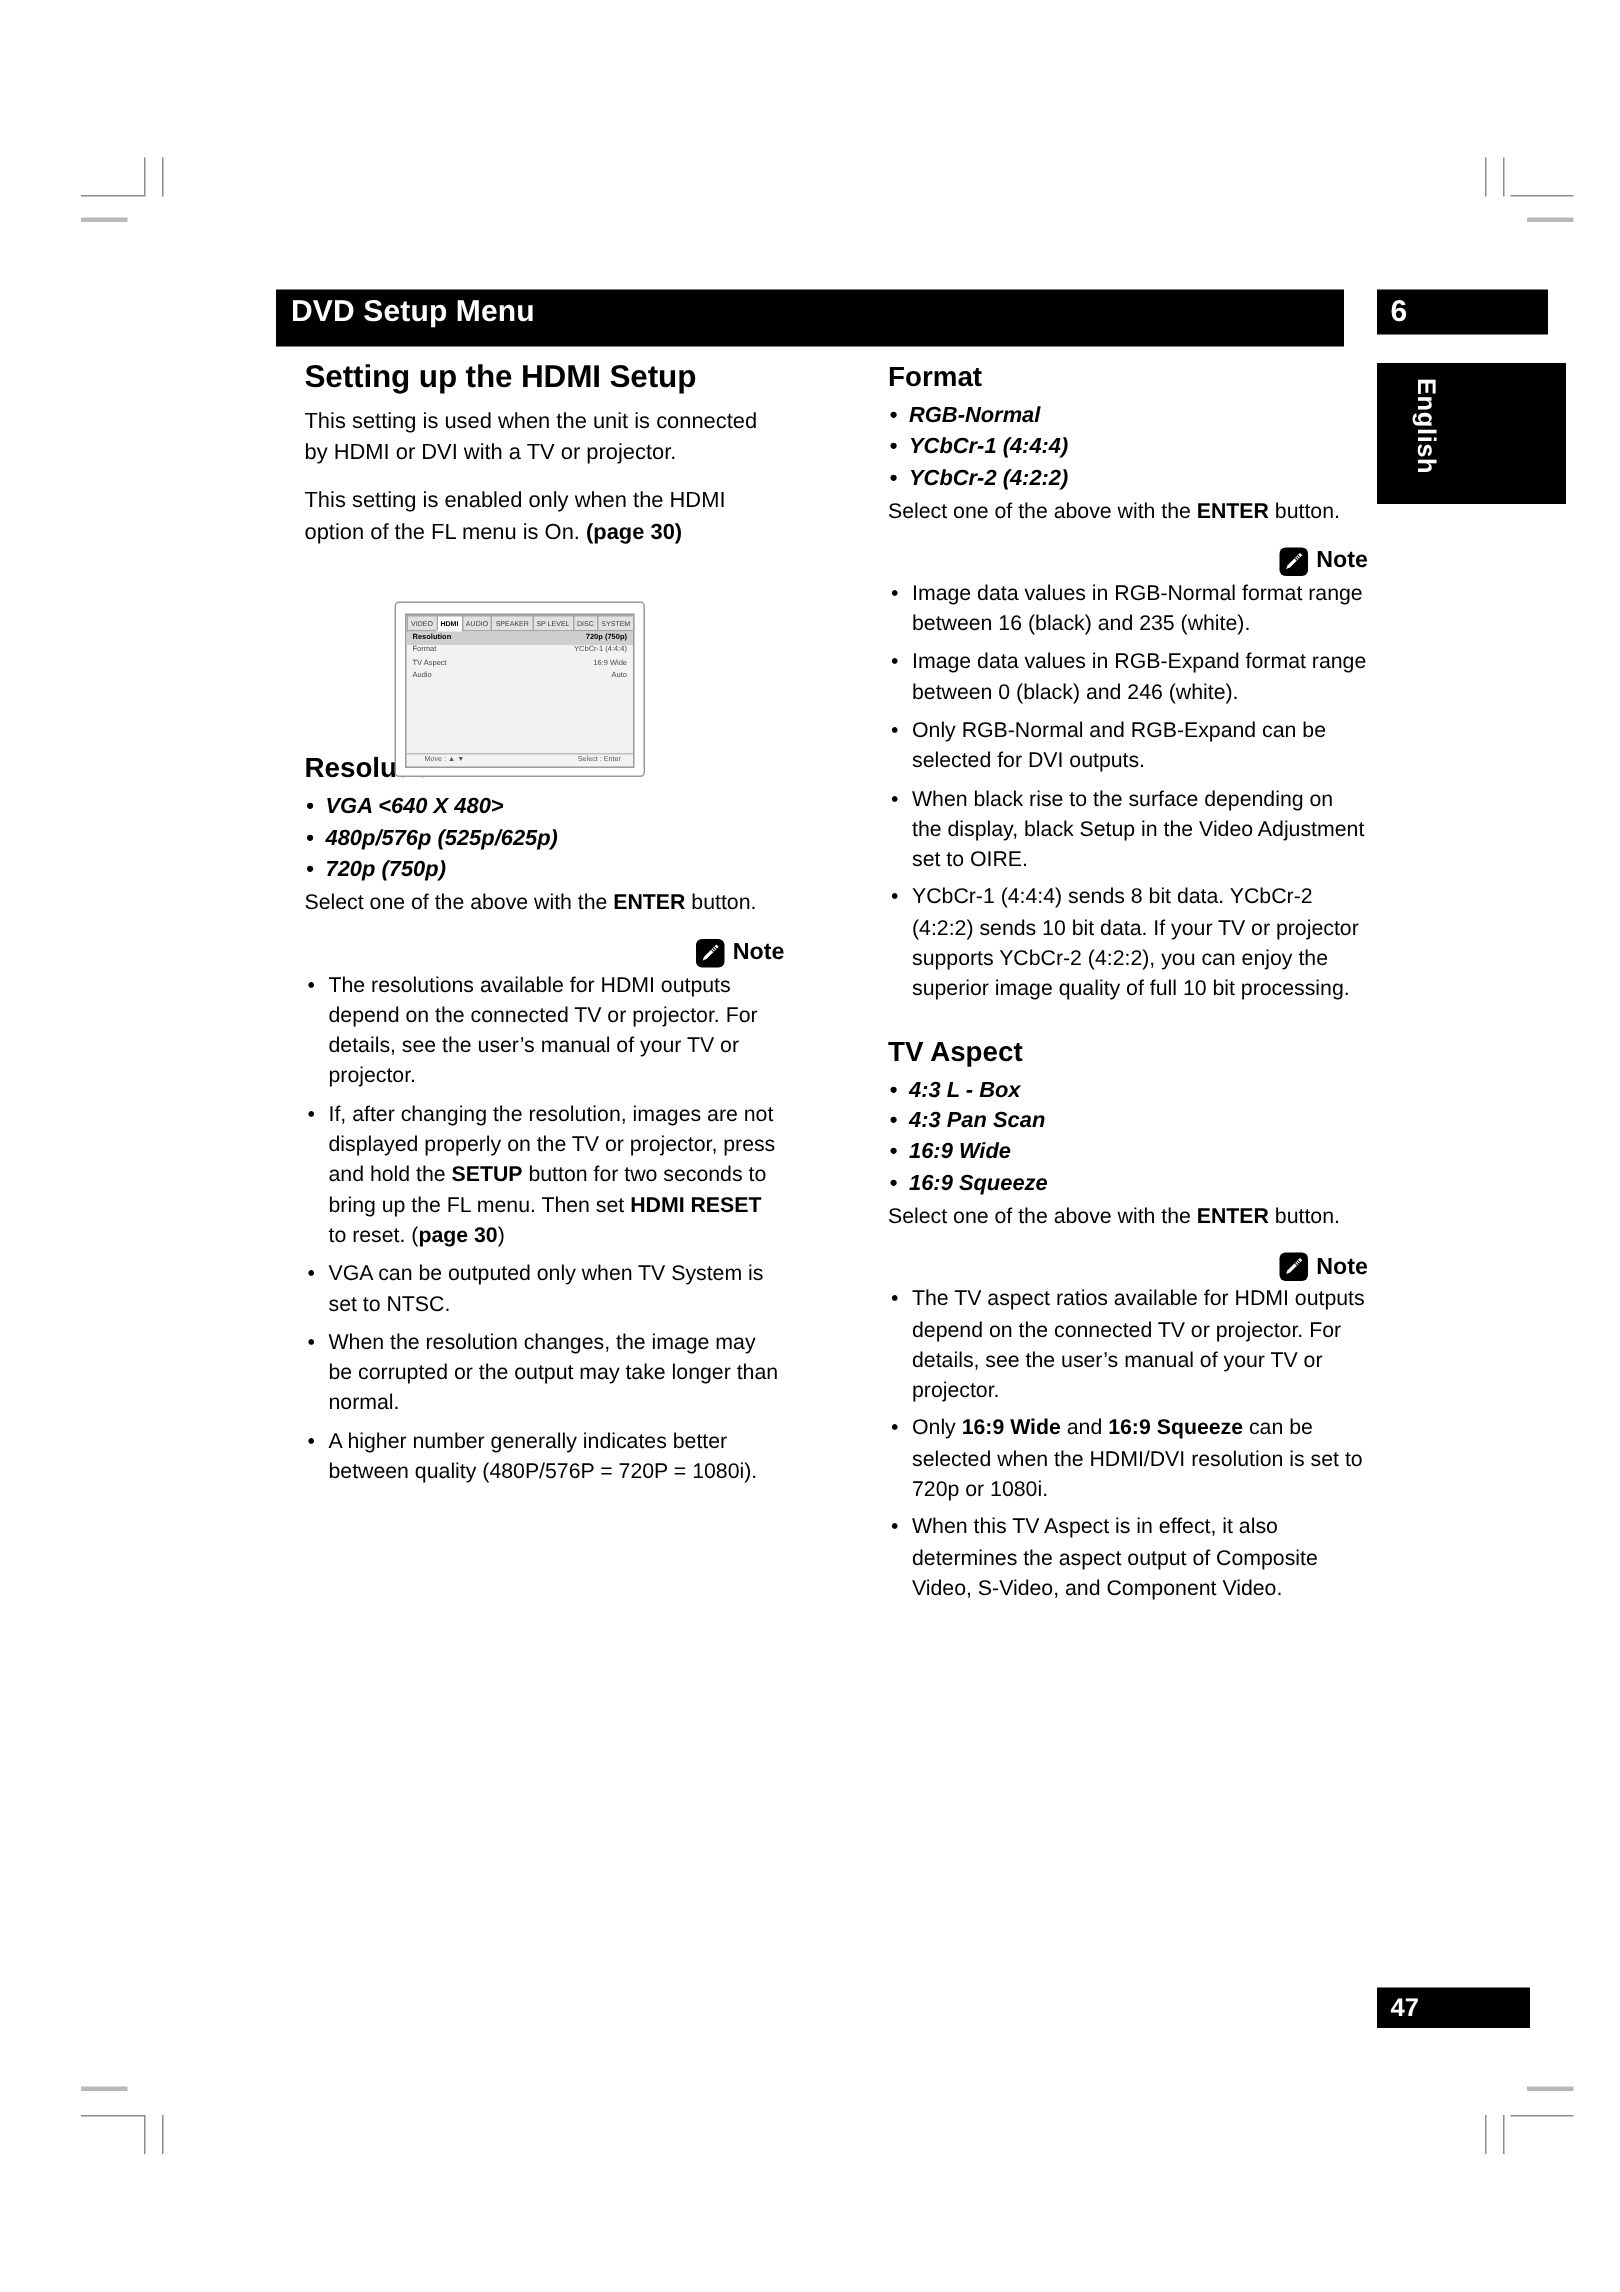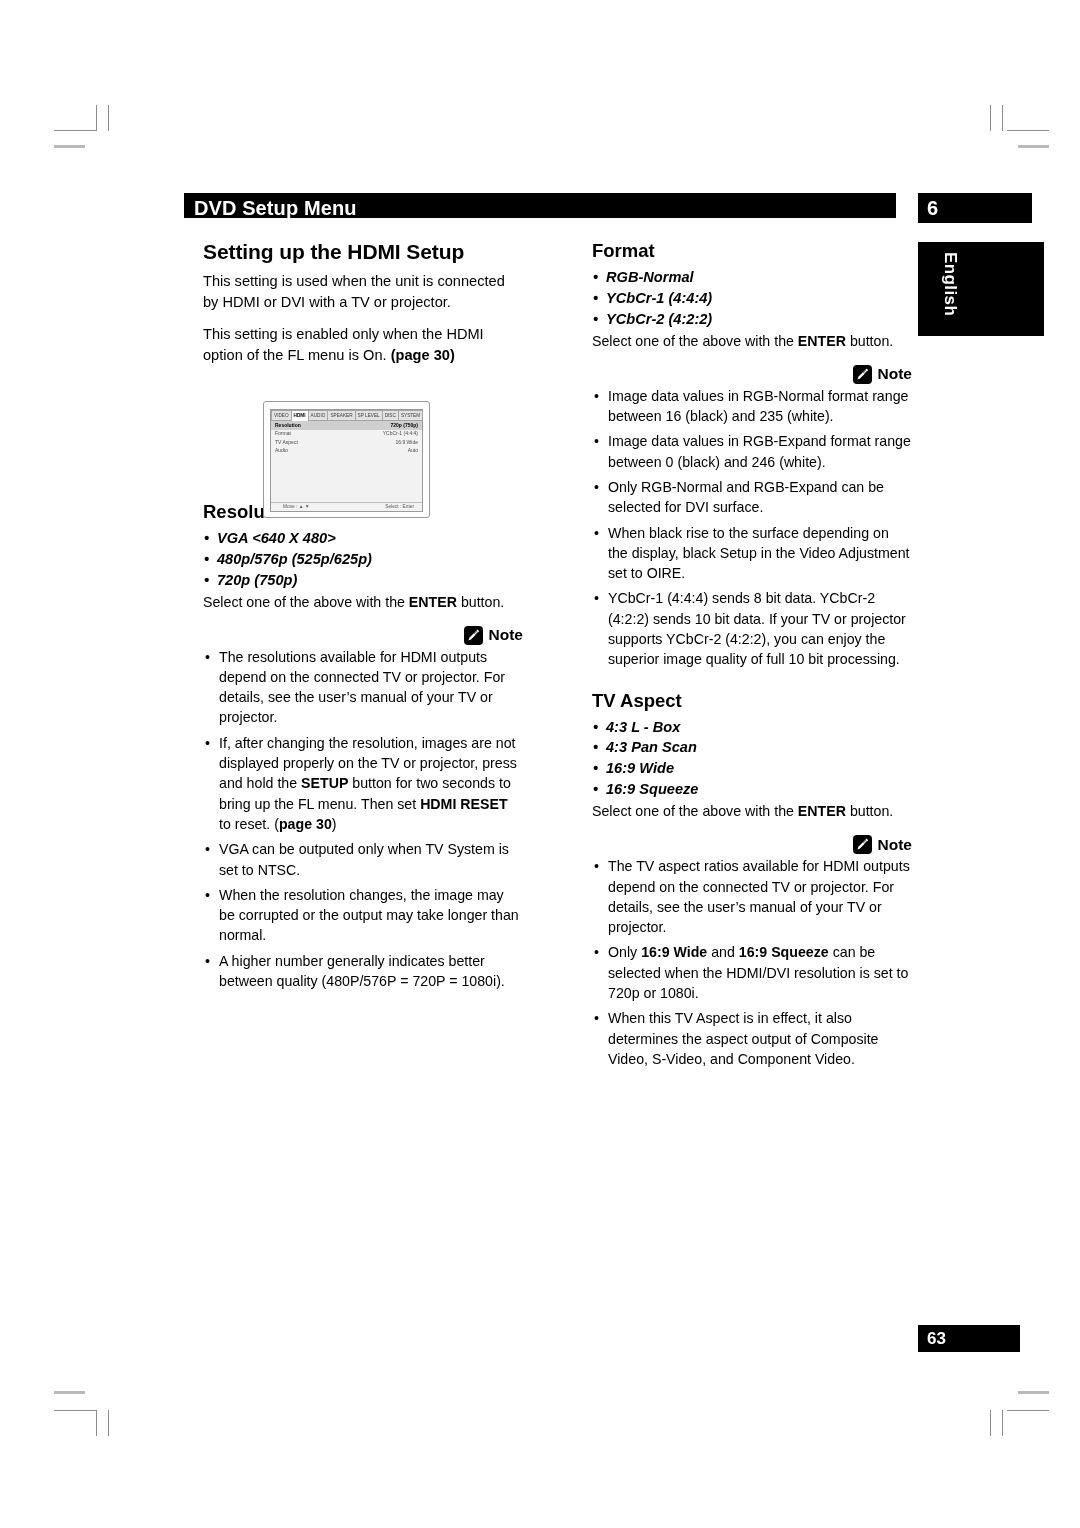--- a/index.html
+++ b/index.html
@@ -43,21 +43,21 @@
   .crop-br { left: 960px; top: 1385px; width: 110px; height: 75px; }
   .crop-br .l1 { left: 47px; top: 25px; width: 42px; }
   .crop-br .l2 { left: 42px; top: 25px; height: 26px; }
   .crop-br .l3 { left: 30px; top: 25px; height: 26px; }
   .crop-br .l4 { left: 58px; top: 6px; width: 31px; }
 
   
   #header-bar {
     position: absolute;
     left: 184px; top: 193px;
-    width: 712px; height: 25px;
+    width: 712px; height: 38px;
     background: #000000;
   }
   #header-title {
     color: #ffffff;
     font-size: 20px;
     font-weight: bold;
     letter-spacing: 0.1px;
     line-height: 30px;
     padding-left: 10px;
   }
@@ -401,21 +401,21 @@
           <path d="M10.2 3.0 L11.8 4.6" stroke="#000000" stroke-width="0.7"></path>
           <path d="M9.2 4.0 L10.8 5.6" stroke="#000000" stroke-width="0.7"></path>
           <path d="M8.2 5.0 L9.8 6.6" stroke="#000000" stroke-width="0.7"></path>
         </svg>
       </span>
       <span class="note-label">Note</span>
     </div>
     <ul class="note-list" id="format-notes">
         <li><span>Image data values in RGB-Normal format range between 16 (black) and 235 (white).</span></li>
         <li><span>Image data values in RGB-Expand format range between 0 (black) and 246 (white).</span></li>
-        <li><span>Only RGB-Normal and RGB-Expand can be selected for DVI surface.</span></li>
+        <li><span>Only RGB-Normal and RGB-Expand can be selected for DVI outputs.</span></li>
         <li><span>When black rise to the surface depending on the display, black Setup in the Video Adjustment set to OIRE.</span></li>
         <li><span>YCbCr-1 (4:4:4) sends 8 bit data. YCbCr-2 (4:2:2) sends 10 bit data. If your TV or projector supports YCbCr-2 (4:2:2), you can enjoy the superior image quality of full 10 bit processing.</span></li>
       </ul>
   </div>
 
   <h3 class="sub-title">TV Aspect</h3>
   <ul class="opts" id="tvaspect-options">
       <li>4:3 L - Box</li>
       <li>4:3 Pan Scan</li>
       <li>16:9 Wide</li>
@@ -439,14 +439,14 @@
     </div>
     <ul class="note-list" id="tvaspect-notes">
         <li><span>The TV aspect ratios available for HDMI outputs depend on the connected TV or projector. For details, see the user’s manual of your TV or projector.</span></li>
         <li><span>Only </span><span class="bold">16:9 Wide</span><span> and </span><span class="bold">16:9 Squeeze</span><span> can be selected when the HDMI/DVI resolution is set to 720p or 1080i.</span></li>
         <li><span>When this TV Aspect is in effect, it also determines the aspect output of Composite Video, S-Video, and Component Video.</span></li>
       </ul>
   </div>
 </div>
 
 <div id="page-num-box">
-  <div id="page-num">63</div>
+  <div id="page-num">47</div>
 </div>
 
 </body></html>

